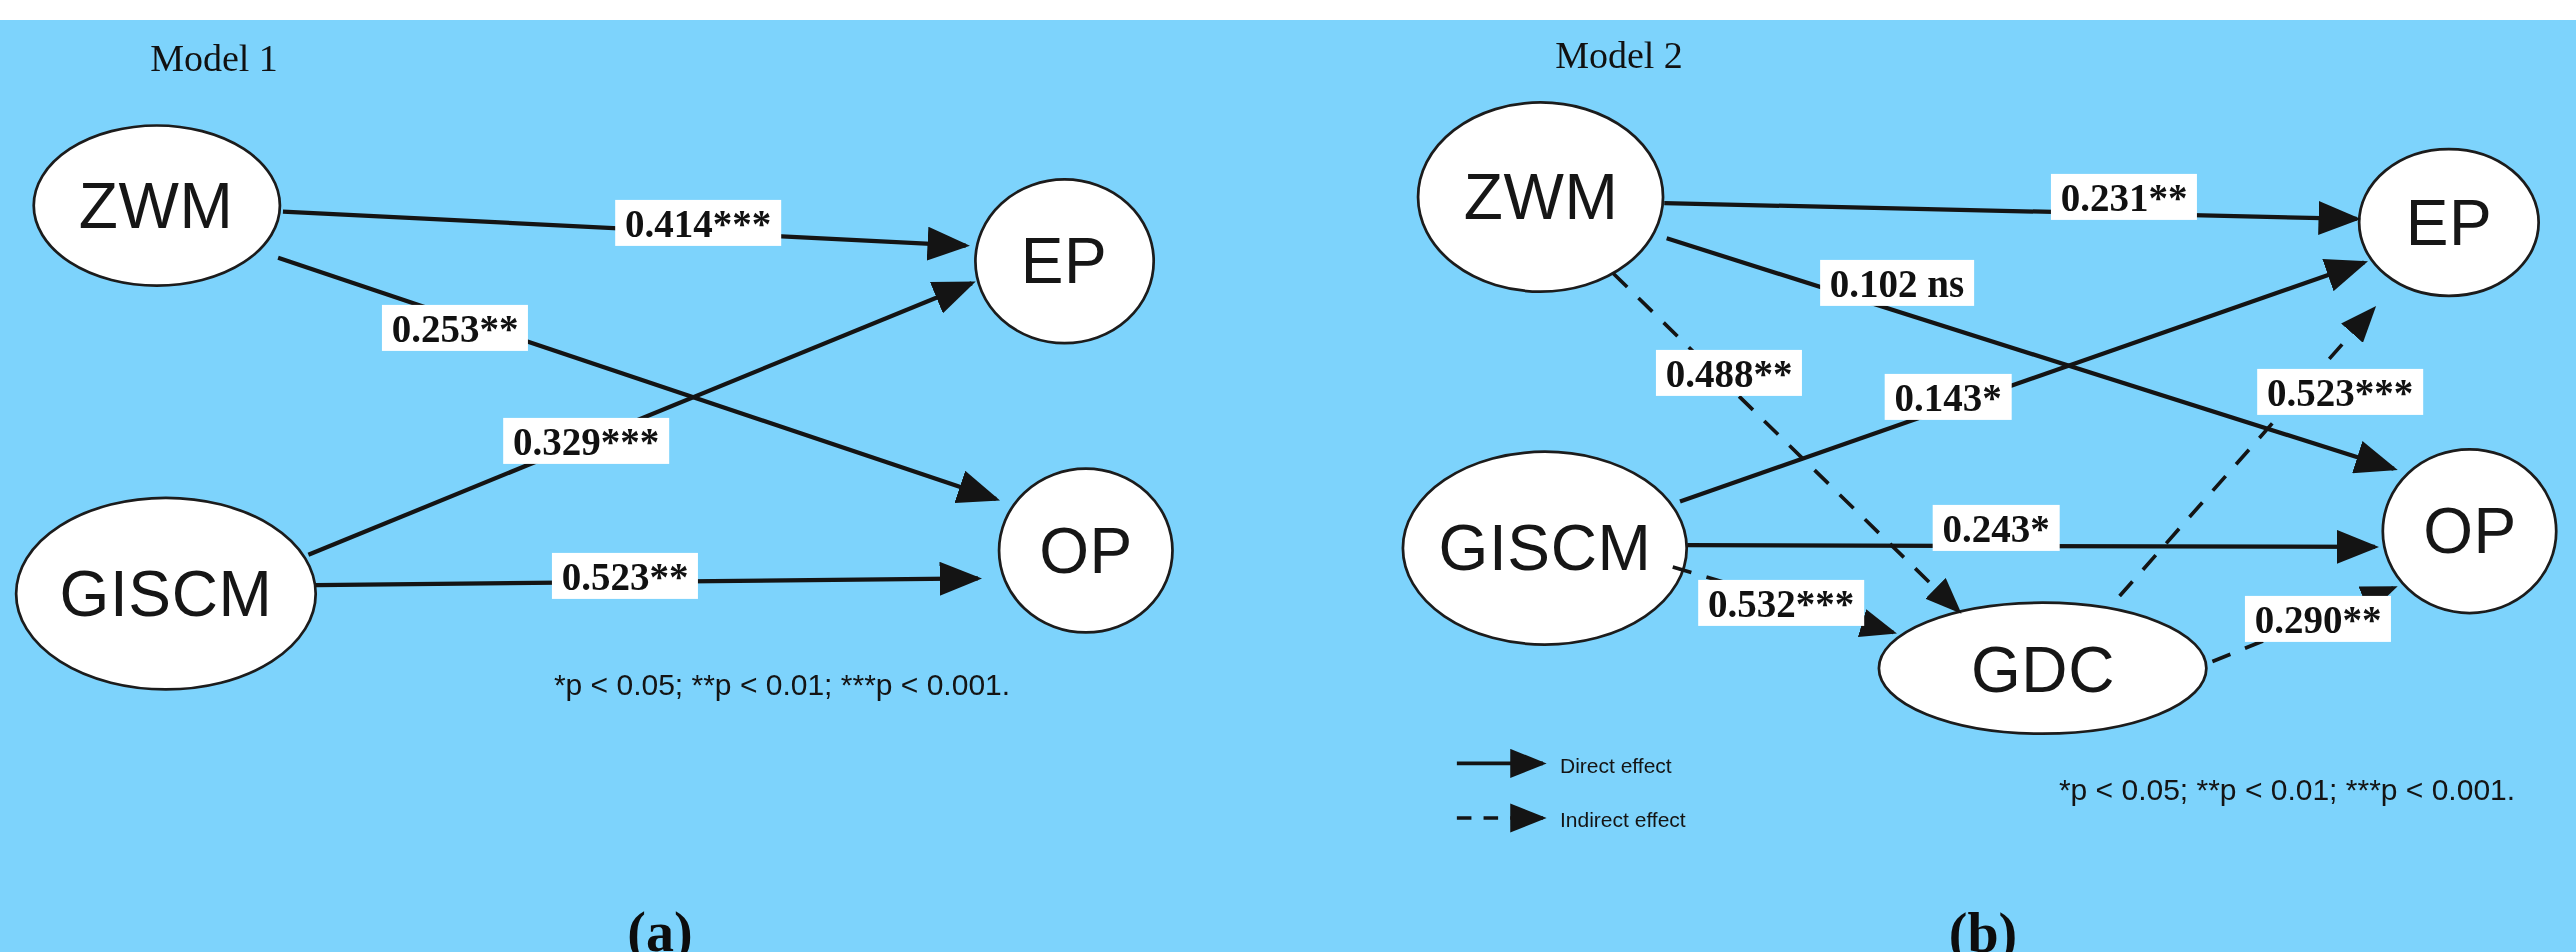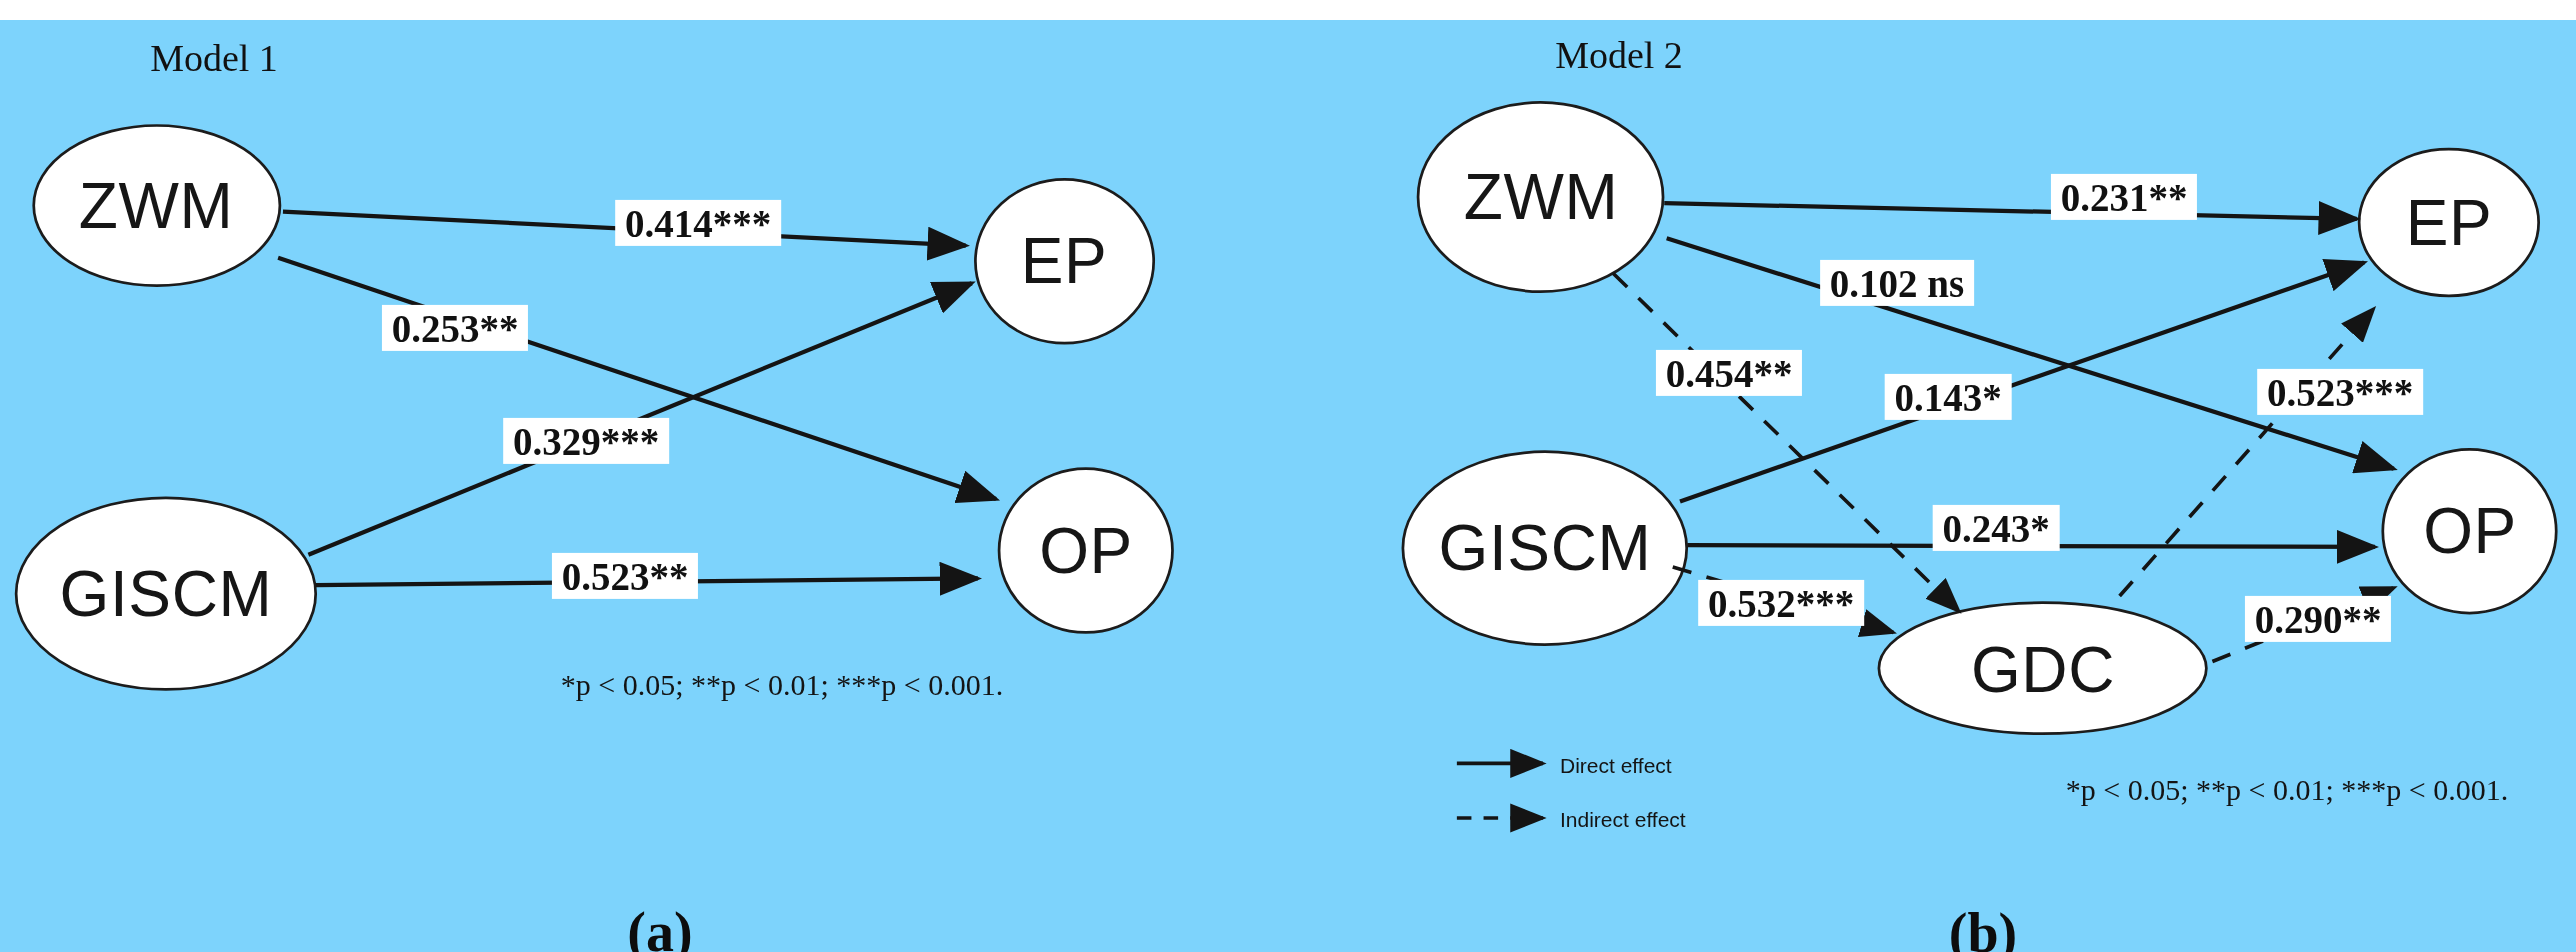--- a/index.html
+++ b/index.html
@@ -63,21 +63,21 @@
     color: #111111;
     background: #ffffff;
     padding: 3.6px 9.7px;
   }
   .panel-title {
     font-family: "Liberation Serif", serif;
     font-size: 38px;
     color: #111111;
   }
   .footnote {
-    font-family: Liberation Serif, serif;
+    font-family: Liberation Sans, sans-serif;
     font-size: 30px;
     color: #141414;
   }
   .caption {
     font-family: "Liberation Serif", serif;
     font-weight: 700;
     font-size: 56px;
     color: #0d0d0d;
   }
   .legend-label {
@@ -148,21 +148,21 @@
 
   <div class="lbl panel-title" style="left:1619px; top:35px;">Model 2</div>
   <div class="lbl node-label" style="left:1541px; top:177px;">ZWM</div>
   <div class="lbl node-label" style="left:1545px; top:528px;">GISCM</div>
   <div class="lbl node-label" style="left:2043px; top:650px;">GDC</div>
   <div class="lbl node-label" style="left:2449px; top:203px;">EP</div>
   <div class="lbl node-label" style="left:2470px; top:511px;">OP</div>
 
   <div class="lbl coef" style="left:2124px; top:177px;">0.231**</div>
   <div class="lbl coef" style="left:1897px; top:263px;">0.102 ns</div>
-  <div class="lbl coef" style="left:1729px; top:353px;">0.454**</div>
+  <div class="lbl coef" style="left:1729px; top:353px;">0.488**</div>
   <div class="lbl coef" style="left:1948px; top:377px;">0.143*</div>
   <div class="lbl coef" style="left:1996px; top:508px;">0.243*</div>
   <div class="lbl coef" style="left:1781px; top:583px;">0.532***</div>
   <div class="lbl coef" style="left:2340px; top:372px;">0.523***</div>
   <div class="lbl coef" style="left:2318px; top:599px;">0.290**</div>
 
   <div class="legend-label" style="left:1560px; top:745px;">Direct effect</div>
   <div class="legend-label" style="left:1560px; top:799px;">Indirect effect</div>
 
   <div class="lbl footnote" style="left:2287px; top:770px;">*p &lt; 0.05; **p &lt; 0.01; ***p &lt; 0.001.</div>

